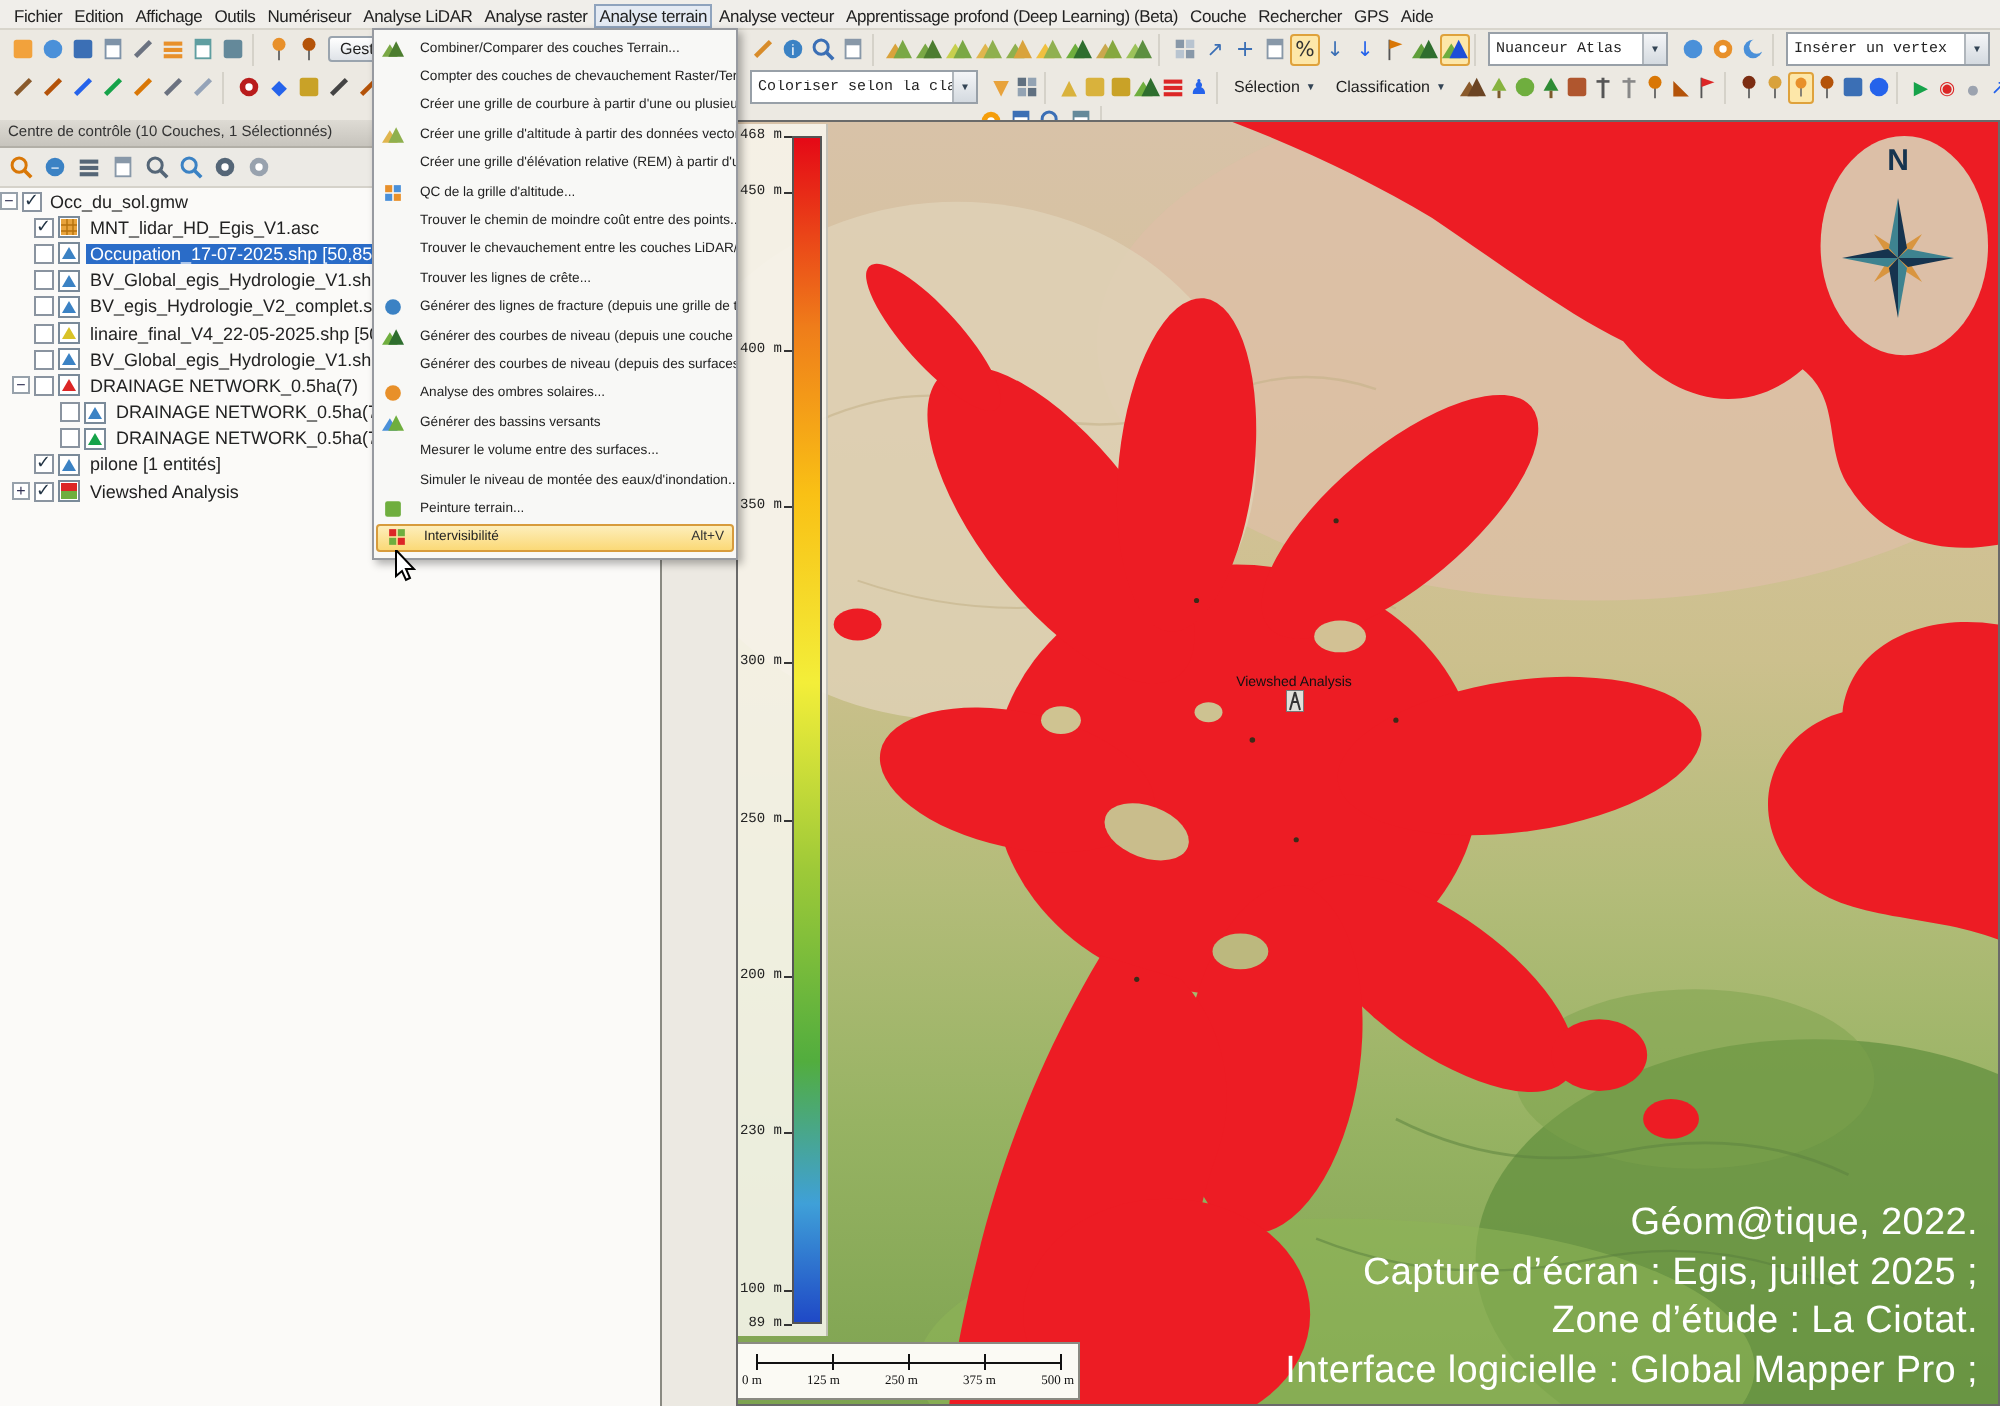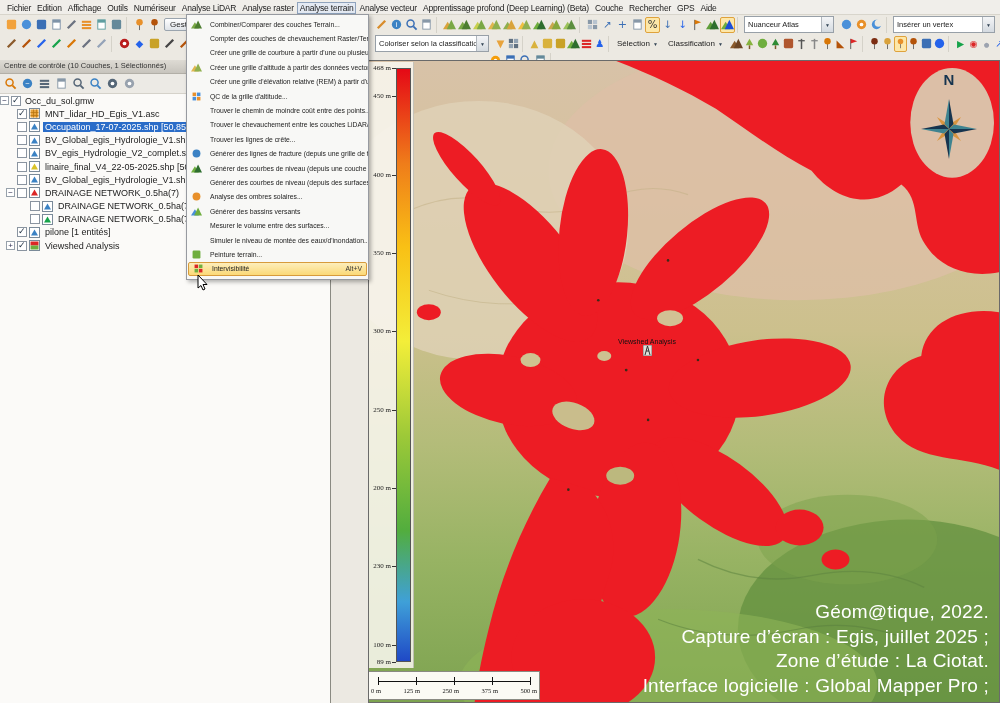--- a/index.html
+++ b/index.html
@@ -20,21 +20,21 @@
   .tb-group{display:inline-flex;align-items:center;padding:0 2px;margin-right:3px;
             border-right:1px solid #d5d2c9;}
   .icn{width:15px;height:16px;display:inline-flex;align-items:center;justify-content:center;
        border-radius:2px;box-sizing:border-box;flex:none;}
   .icn svg{width:13px;height:13px;}
   .icn.hl{background:#fde7a9;border:1px solid #dfa23c;}
   .sm .icn{width:13px;}
   .tb-btn{border:1px solid #9aa4ae;background:linear-gradient(#ffffff,#dfe3e8);
           padding:1px 5px;font-size:8px;border-radius:2px;white-space:nowrap;margin-left:2px;}
   .tb-combo{display:inline-flex;align-items:center;height:15px;border:1px solid #98a0a8;
-            background:#fff;font-size:7.5px;margin:16px 3px;flex:none;overflow:hidden;}
+            background:#fff;font-size:7.5px;margin:16px 3px;flex:none;overflow:hidden;font-family:Liberation Mono, monospace;}
   .tbc-t{flex:1;padding:0 3px;white-space:nowrap;overflow:hidden;}
   .tbc-a{width:11px;align-self:stretch;background:linear-gradient(#f4f5f7,#d4dae0);
          border-left:1px solid #b0b6bc;display:flex;align-items:center;justify-content:center;
          font-size:5px;color:#345;}
   .tb-dd{display:inline-flex;align-items:center;font-size:8px;padding:1px 4px;margin:0 1px;
          white-space:nowrap;}
   .tb-dd .arr{font-size:5px;margin-left:3px;color:#345;}
   
   .left-panel{position:absolute;top:60px;left:0;width:331px;bottom:0;background:#fbfaf8;
               border-right:1px solid #8a8a82;box-sizing:border-box;}
@@ -68,21 +68,21 @@
   
   .map{position:absolute;left:368px;top:60px;width:632px;height:643px;border:1px solid #6a6a6a;
        box-sizing:border-box;overflow:hidden;background:#cfc3a0;}
   .terrain{position:absolute;left:0;top:0;width:100%;height:100%;}
   .legend{position:absolute;left:0;top:1px;width:44px;height:606px;background:rgba(248,246,238,.88);
           border-right:1px solid rgba(110,110,100,.35);}
   .legend-bar{position:absolute;right:2px;top:6px;height:594px;width:15px;border:1px solid #555;
         box-sizing:border-box;
         background:linear-gradient(#e50916 0%,#ef7d1a 16%,#f9c015 30%,#f3ee39 46%,#9dc938 62%,
                    #52ad3e 78%,#3fa0d8 90%,#1f49c6 100%);}
-  .lg-tick{position:absolute;right:22px;font-size:7px;font-family:Liberation Serif, serif;
+  .lg-tick{position:absolute;right:22px;font-size:7px;font-family:Liberation Mono, monospace;
            color:#222;transform:translateY(-50%);white-space:nowrap;}
   .lg-tick:after{content:"";position:absolute;right:-5px;top:50%;width:4px;height:1px;background:#333;}
   .compass{position:absolute;left:545px;top:8px;width:70px;height:100px;}
   .viewshed{position:absolute;left:228px;top:277px;width:100px;text-align:center;font-size:7px;
             color:#111;}
   .scalebar{position:absolute;left:-1px;bottom:2px;width:172px;height:29px;background:#fbfaf4;
             border:1px solid #8a8a82;box-sizing:border-box;}
   .sb-line{position:absolute;left:9px;right:9px;top:9px;height:1px;background:#111;}
   .sb-tick{position:absolute;top:-4px;width:1px;height:8px;background:#111;}
   .sb-labels{position:absolute;left:2px;right:2px;top:15px;display:flex;justify-content:space-between;

